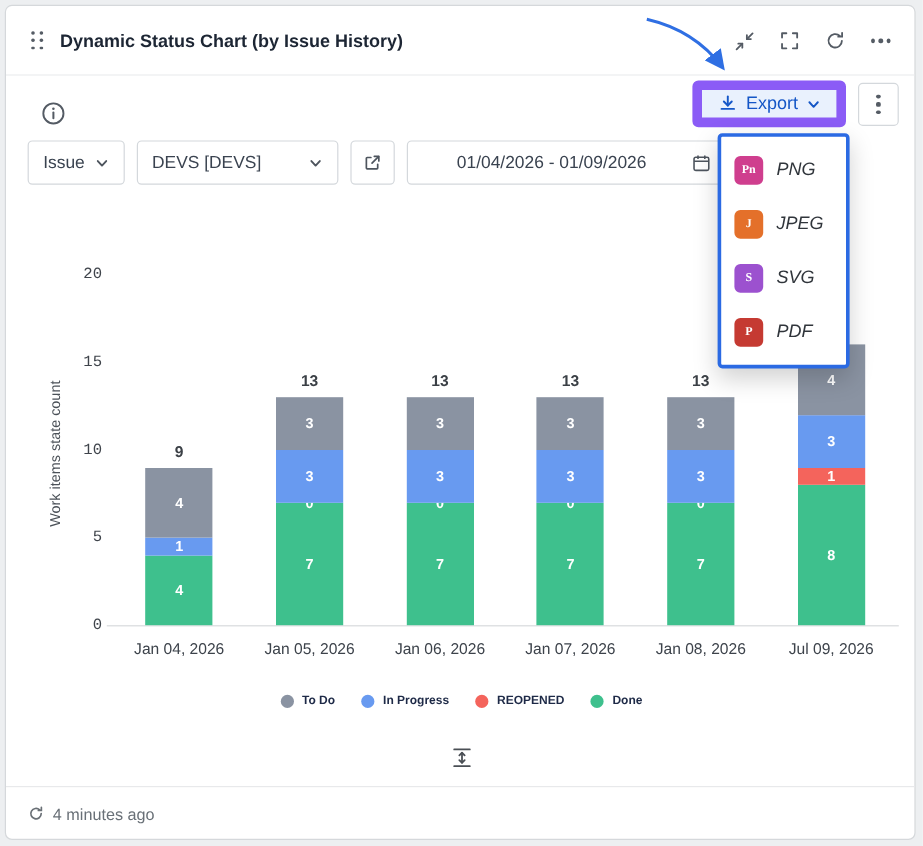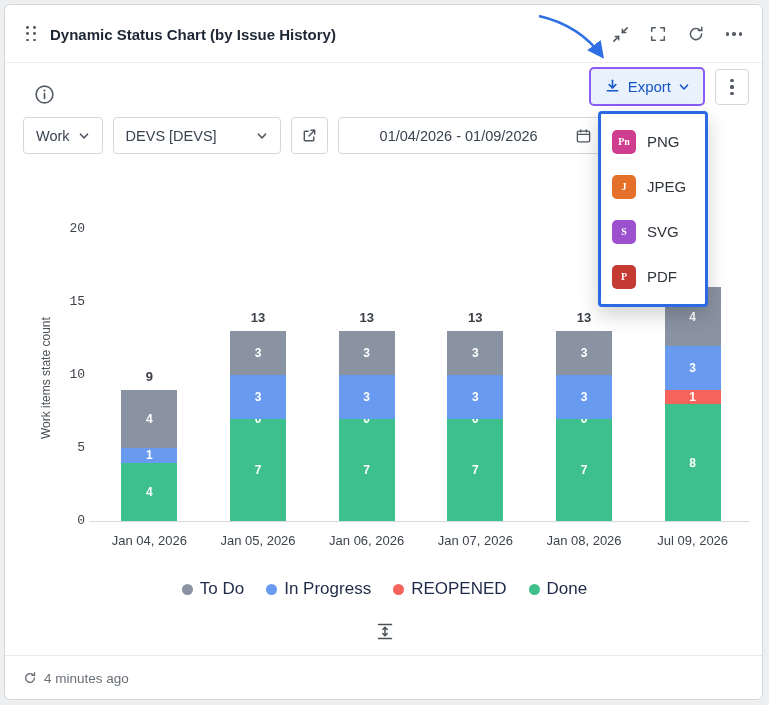--- a/index.html
+++ b/index.html
@@ -8,46 +8,46 @@
   .card{position:absolute;left:4px;top:4px;width:759px;height:696px;background:#fff;border:1px solid #d5d8db;border-radius:6px;}
   .hdr{position:absolute;left:0;top:0;right:0;height:58px;border-bottom:1px solid #ebedef;}
   .drag{position:absolute;left:21px;top:21px;width:11px;height:16px;display:grid;grid-template-columns:repeat(2,1fr);gap:3px;cursor:grab;}
   .drag i{width:2.8px;height:2.8px;border-radius:50%;background:#555c65;}
   .hdr-title{position:absolute;left:45px;top:0;height:58px;display:flex;align-items:center;font-size:15px;font-weight:bold;color:#1d2634;}
   .hdr-icons{position:absolute;right:15px;top:16px;display:flex;gap:12px;}
   .icon-btn{width:26px;height:26px;display:flex;align-items:center;justify-content:center;cursor:pointer;}
   .dots-h{display:flex;gap:3px;}
   .dots-h i{width:3.4px;height:3.4px;border-radius:50%;background:#555c65;}
   .info{position:absolute;left:26px;top:76px;}
-  .export-btn{position:absolute;top:62px;right:57px;height:39px;display:flex;align-items:center;gap:7px;padding:0 13px;background:#e9f1fd;border:2px solid #8b5cf6;border-radius:5px;color:#1456c6;font-size:15px;cursor:pointer;z-index:5;}
+  .export-btn{position:absolute;top:62px;right:57px;height:39px;display:flex;align-items:center;gap:7px;padding:0 13px;background:#e9f1fd;border:8px solid #8b5cf6;border-radius:5px;color:#1456c6;font-size:15px;cursor:pointer;z-index:5;}
   .kebab{position:absolute;top:64px;right:13px;width:34px;height:36px;border:1px solid #d4d8dc;border-radius:4px;display:flex;flex-direction:column;align-items:center;justify-content:center;gap:3.2px;cursor:pointer;background:#fff;}
   .kebab i{width:3.2px;height:3.2px;border-radius:50%;background:#555c65;}
   .filters{position:absolute;left:18px;top:112px;display:flex;gap:10px;align-items:center;}
   .ctl{height:37px;border:1px solid #d4d8dc;border-radius:4px;background:#fff;display:flex;align-items:center;gap:8px;padding:0 12px;font-size:14.5px;color:#3a4350;cursor:pointer;white-space:nowrap;}
   .proj{width:168px;justify-content:space-between;}
   .sq{width:37px;justify-content:center;padding:0;}
   .date{width:264px;justify-content:center;position:relative;padding:0 34px 0 12px;}
   .date .cal{position:absolute;right:9px;top:50%;transform:translateY(-50%);display:flex;}
   .chev{display:flex;color:#4e555e;}
   .menu{position:absolute;top:106px;right:54px;width:110px;background:#fff;border:3px solid #2b6ae3;border-radius:4px;box-shadow:0 8px 20px rgba(0,0,0,.18);z-index:30;padding:5px 0;}
   .menu-item{display:flex;align-items:center;gap:11px;height:45px;padding:0 11px;cursor:pointer;}
   .menu-badge{width:24px;height:24px;border-radius:5px;color:#fff;font-size:10px;font-weight:bold;display:flex;align-items:center;justify-content:center;flex:0 0 24px;font-family:Liberation Serif, serif;}
-  .menu-label{font-size:15px;color:#30353b;}
+  .menu-label{font-size:15px;color:#30353b;font-style:italic;}
   .chart-title{position:absolute;top:186px;left:0;width:759px;text-align:center;font-size:17px;color:#363c44;}
   .ylab{position:absolute;left:34px;top:278px;height:190px;writing-mode:vertical-rl;transform:rotate(180deg);text-align:center;font-size:12px;color:#4b5158;}
   .axis-x{position:absolute;left:84px;top:516px;width:660px;height:1px;background:#d8dadd;}
   .ytick{position:absolute;left:46px;width:34px;text-align:right;font-size:13px;color:#3f444b;line-height:18px;font-family:Liberation Mono, monospace;}
   .seg{position:absolute;width:56px;}
   .seglab{position:absolute;width:56px;text-align:center;font-size:12px;font-weight:bold;color:#fff;line-height:16px;}
   .total{position:absolute;width:56px;text-align:center;font-size:13px;font-weight:bold;color:#3b4046;line-height:16px;}
   .cat{position:absolute;top:528px;width:110px;text-align:center;font-size:13px;color:#3d434b;}
   .legend{position:absolute;top:574px;left:0;width:759px;display:flex;justify-content:center;gap:22px;align-items:center;}
   .lg-item{display:flex;align-items:center;gap:7px;cursor:pointer;}
   .lg-dot{width:11px;height:11px;border-radius:50%;display:inline-block;}
-  .lg-text{font-size:17px;font-weight:normal;color:#1e2a47;}
+  .lg-text{font-size:10px;font-weight:bold;color:#1e2a47;}
   .fit{position:absolute;left:371px;top:618px;cursor:pointer;}
   .footer{position:absolute;left:0;right:0;top:650px;height:45px;border-top:1px solid #e8e9eb;display:flex;align-items:center;gap:7px;padding:0 18px;color:#697077;font-size:13.5px;}
   .annot{position:absolute;left:523px;top:6px;z-index:40;pointer-events:none;}
 </style>
 </head>
 <body>
 
 <div class="card">
 
   <div class="hdr">
@@ -111,21 +111,21 @@
   </div>
 
   <div class="kebab">
       <i></i>
       <i></i>
       <i></i>
     </div>
 
   <div class="filters">
     <div class="ctl">
-      <span>Work</span>
+      <span>Issue</span>
       <span class="chev">
           <svg width="12" height="12" viewBox="0 0 12 12">
             <path d="M2.5 4.2 L6 8 L9.5 4.2" fill="none" stroke="#4e555e" stroke-width="1.6" stroke-linecap="round" stroke-linejoin="round"></path>
           </svg>
         </span>
     </div>
     <div class="ctl proj">
       <span>DEVS [DEVS]</span>
       <span class="chev">
           <svg width="12" height="12" viewBox="0 0 12 12">

